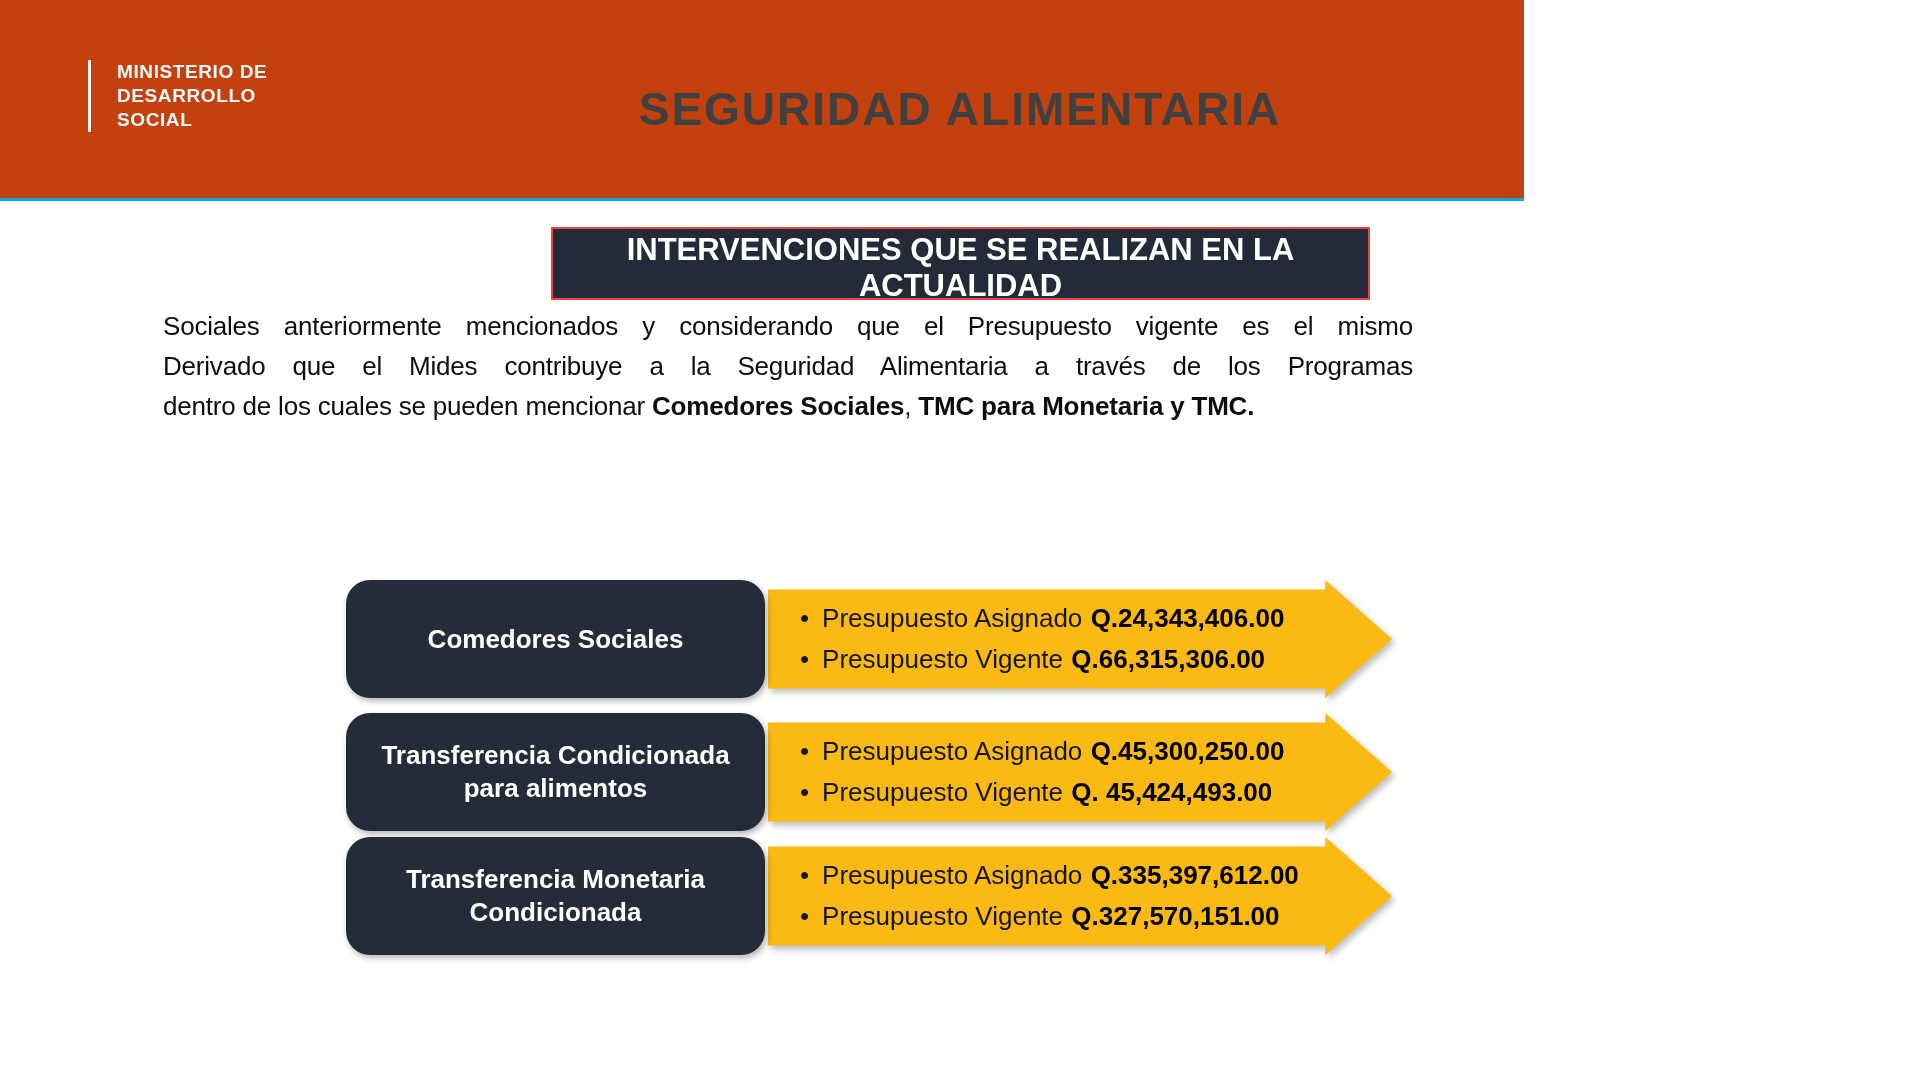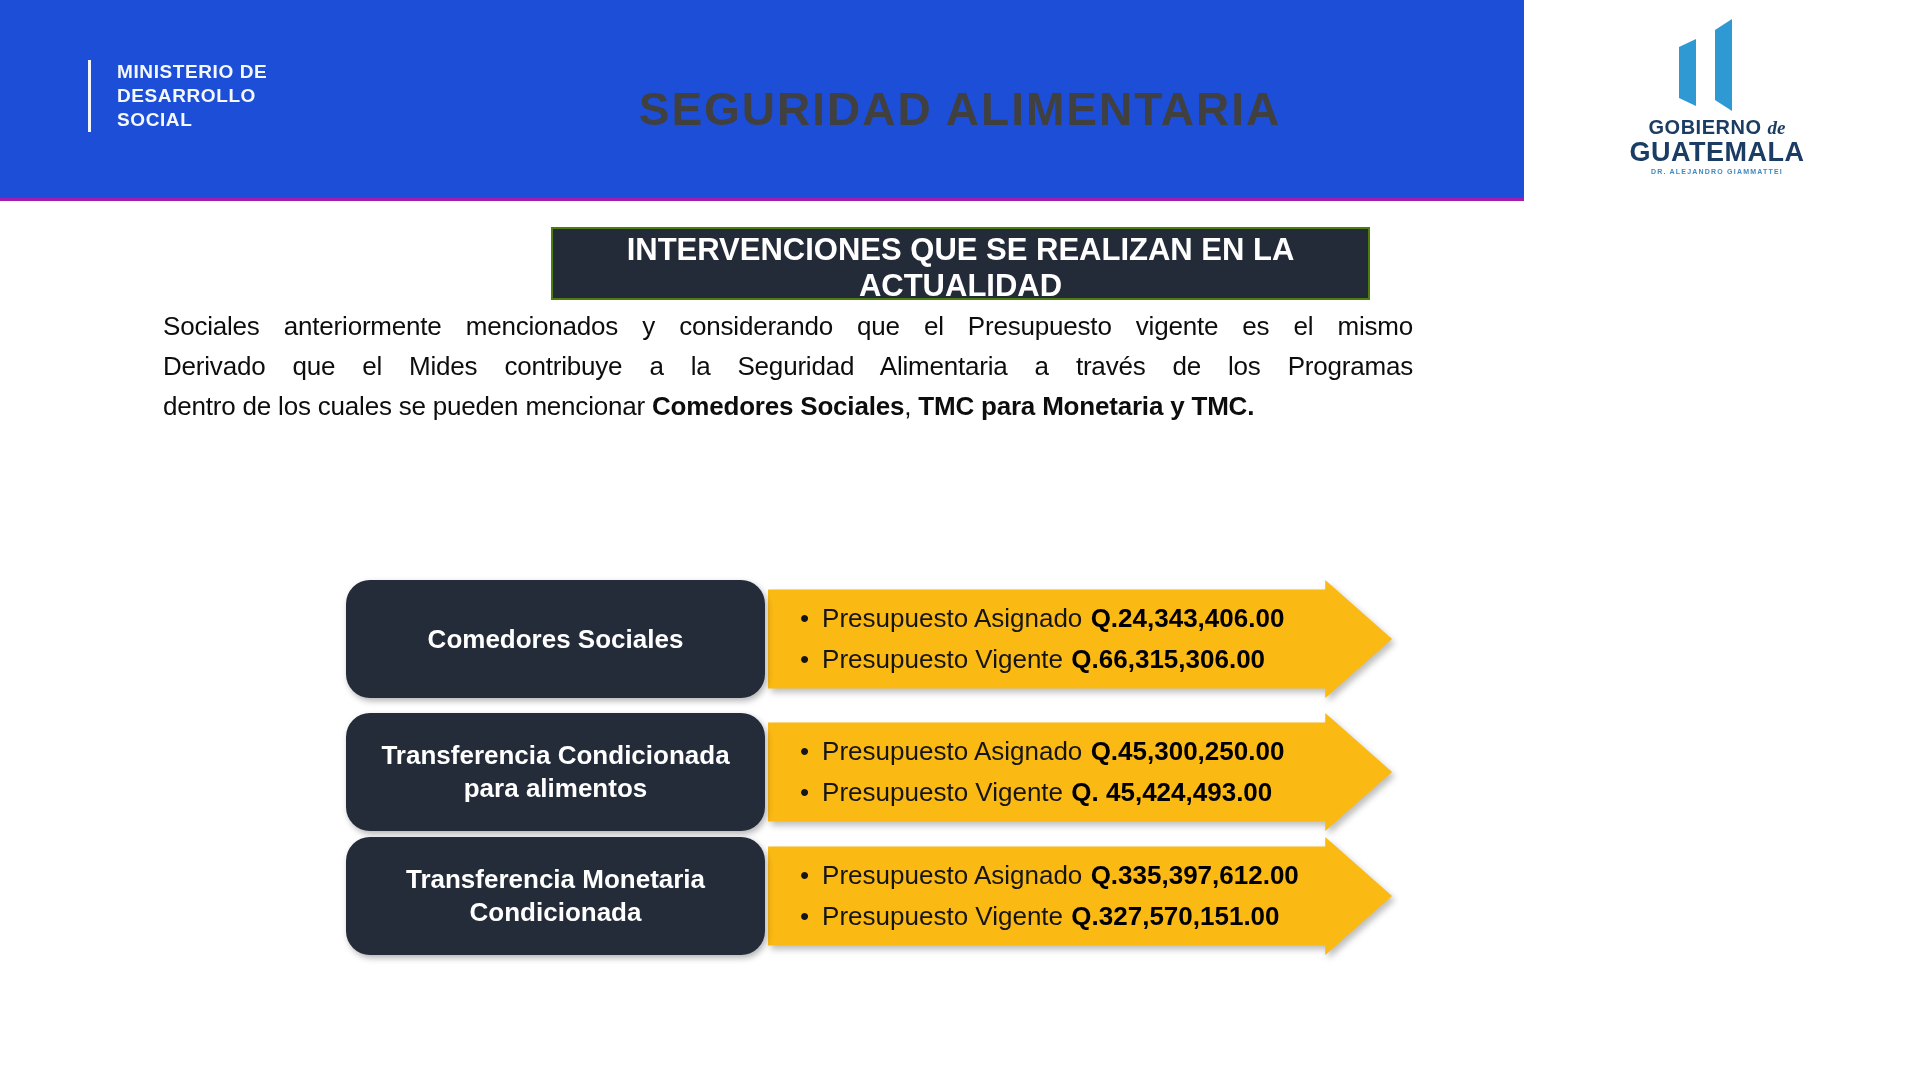--- a/index.html
+++ b/index.html
@@ -1,42 +1,42 @@
 <!DOCTYPE html>
 <html><head>
 <meta charset="utf-8">
 <style>
   html,body{margin:0;padding:0;background:#ffffff;}
   .slide{position:relative;width:1920px;height:1080px;background:#ffffff;overflow:hidden;
          font-family:"Liberation Sans", sans-serif;}
 
   
-  .band{position:absolute;left:0;top:0;width:1524px;height:198px;background:#1d4ed8;
-        border-bottom:3px solid #a21caf;}
+  .band{position:absolute;left:0;top:0;width:1524px;height:198px;background:#c2410c;
+        border-bottom:3px solid #0ea5e9;}
   .mides{position:absolute;left:88px;top:60px;display:flex;align-items:stretch;}
   .mides-divider{width:3px;background:#F2F6FA;margin-right:26px;}
   .mides-text{color:#F4F8FB;font-weight:700;font-size:19px;line-height:24px;letter-spacing:0.6px;}
   .slide-title{position:absolute;left:0;top:82px;width:1920px;text-align:center;color:#404040;
                font-weight:700;font-size:46px;letter-spacing:2px;}
 
   
   .gob-logo{position:absolute;left:1627px;top:10px;width:180px;height:165px;text-align:center;}
   .gob-bar{position:absolute;background:#2F99D4;}
   .gob-bar.b1{left:52px;top:29px;width:17px;height:67px;
               clip-path:polygon(0 12%,100% 0,100% 100%,0 88%);}
   .gob-bar.b2{left:88px;top:9px;width:17px;height:92px;
               clip-path:polygon(0 12%,100% 0,100% 100%,0 88%);}
   .gob-line1{position:absolute;left:0;top:106px;width:180px;color:#1B3D63;font-size:20px;font-weight:800;letter-spacing:0.5px;}
   .gob-line1 .de{font-family:"Liberation Serif", serif;font-style:italic;font-weight:600;font-size:19px;letter-spacing:0;}
   .gob-line2{position:absolute;left:0;top:127px;width:180px;color:#1B3D63;font-size:27px;font-weight:800;letter-spacing:0.5px;}
   .gob-sub{position:absolute;left:0;top:158px;width:180px;color:#4289BF;font-size:7px;font-weight:700;letter-spacing:1.2px;}
 
   
   .section-box{position:absolute;left:551px;top:227px;width:815px;height:66px;
-               background:#242B38;border:2px solid #4d7c0f;overflow:visible;
+               background:#242B38;border:2px solid #ef4444;overflow:visible;
                text-align:center;color:#FFFFFF;font-weight:700;font-size:31px;line-height:36px;
                padding-top:3px;}
 
   
   .para{position:absolute;left:163px;top:306px;width:1250px;color:#0D0D0D;
         font-size:26px;line-height:40px;letter-spacing:-0.2px;}
   .para .jline{text-align:justify;text-align-last:justify;}
   .para .lline{text-align:left;}
   .para b{font-weight:700;}
 
@@ -66,27 +66,20 @@
       <div class="mides-divider"></div>
       <div class="mides-text">
         <div>MINISTERIO DE</div>
         <div>DESARROLLO</div>
         <div>SOCIAL</div>
       </div>
     </div>
   </div>
   <div class="slide-title">SEGURIDAD ALIMENTARIA</div>
 
-  <div class="gob-logo">
-    <div class="gob-bar b1"></div>
-    <div class="gob-bar b2"></div>
-    <div class="gob-line1"><span>GOBIERNO</span> <span class="de">de</span></div>
-    <div class="gob-line2">GUATEMALA</div>
-    <div class="gob-sub">DR. ALEJANDRO GIAMMATTEI</div>
-  </div>
 
   <div class="section-box">
     <div>INTERVENCIONES QUE SE REALIZAN EN LA</div>
     <div>ACTUALIDAD</div>
   </div>
 
   <div class="para">
     <div class="jline">Sociales anteriormente mencionados y considerando que el Presupuesto vigente es el mismo</div>
     <div class="jline">Derivado que el Mides contribuye a la Seguridad Alimentaria a través de los Programas</div>
     <div class="lline"><span>dentro de los cuales se pueden mencionar </span><b>Comedores Sociales</b><span>, </span><b>TMC para Monetaria y  TMC.</b></div>

